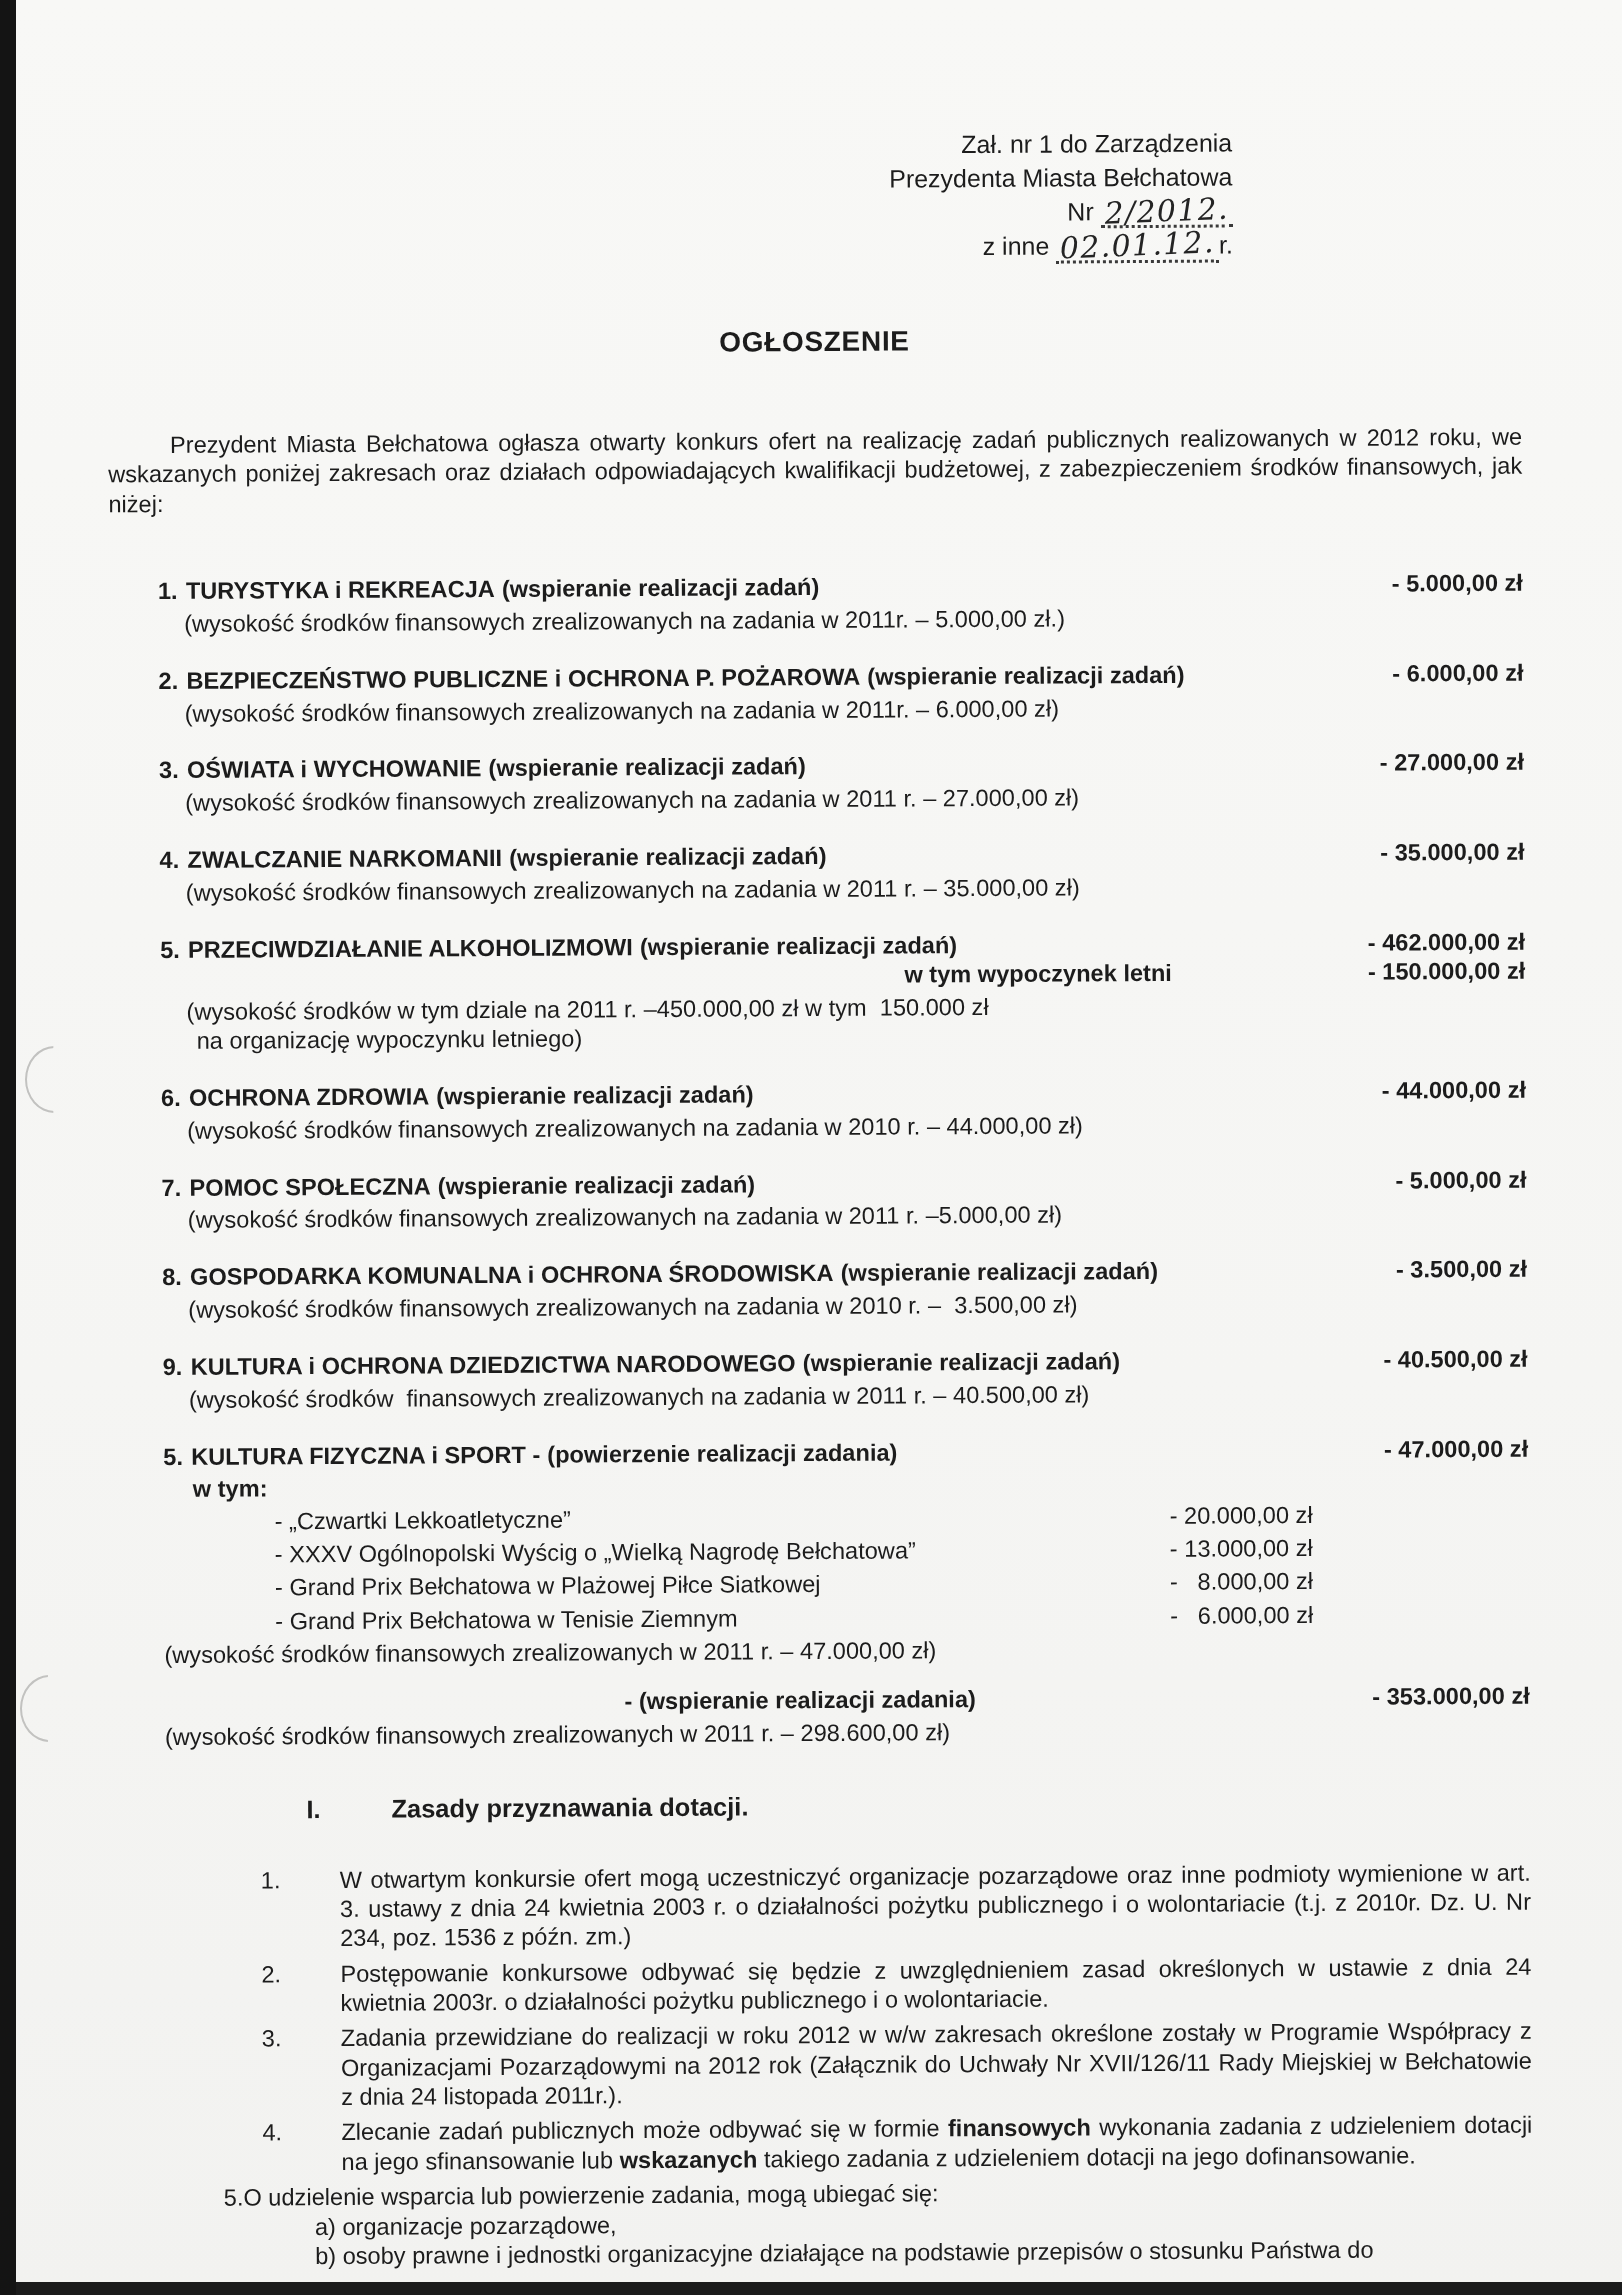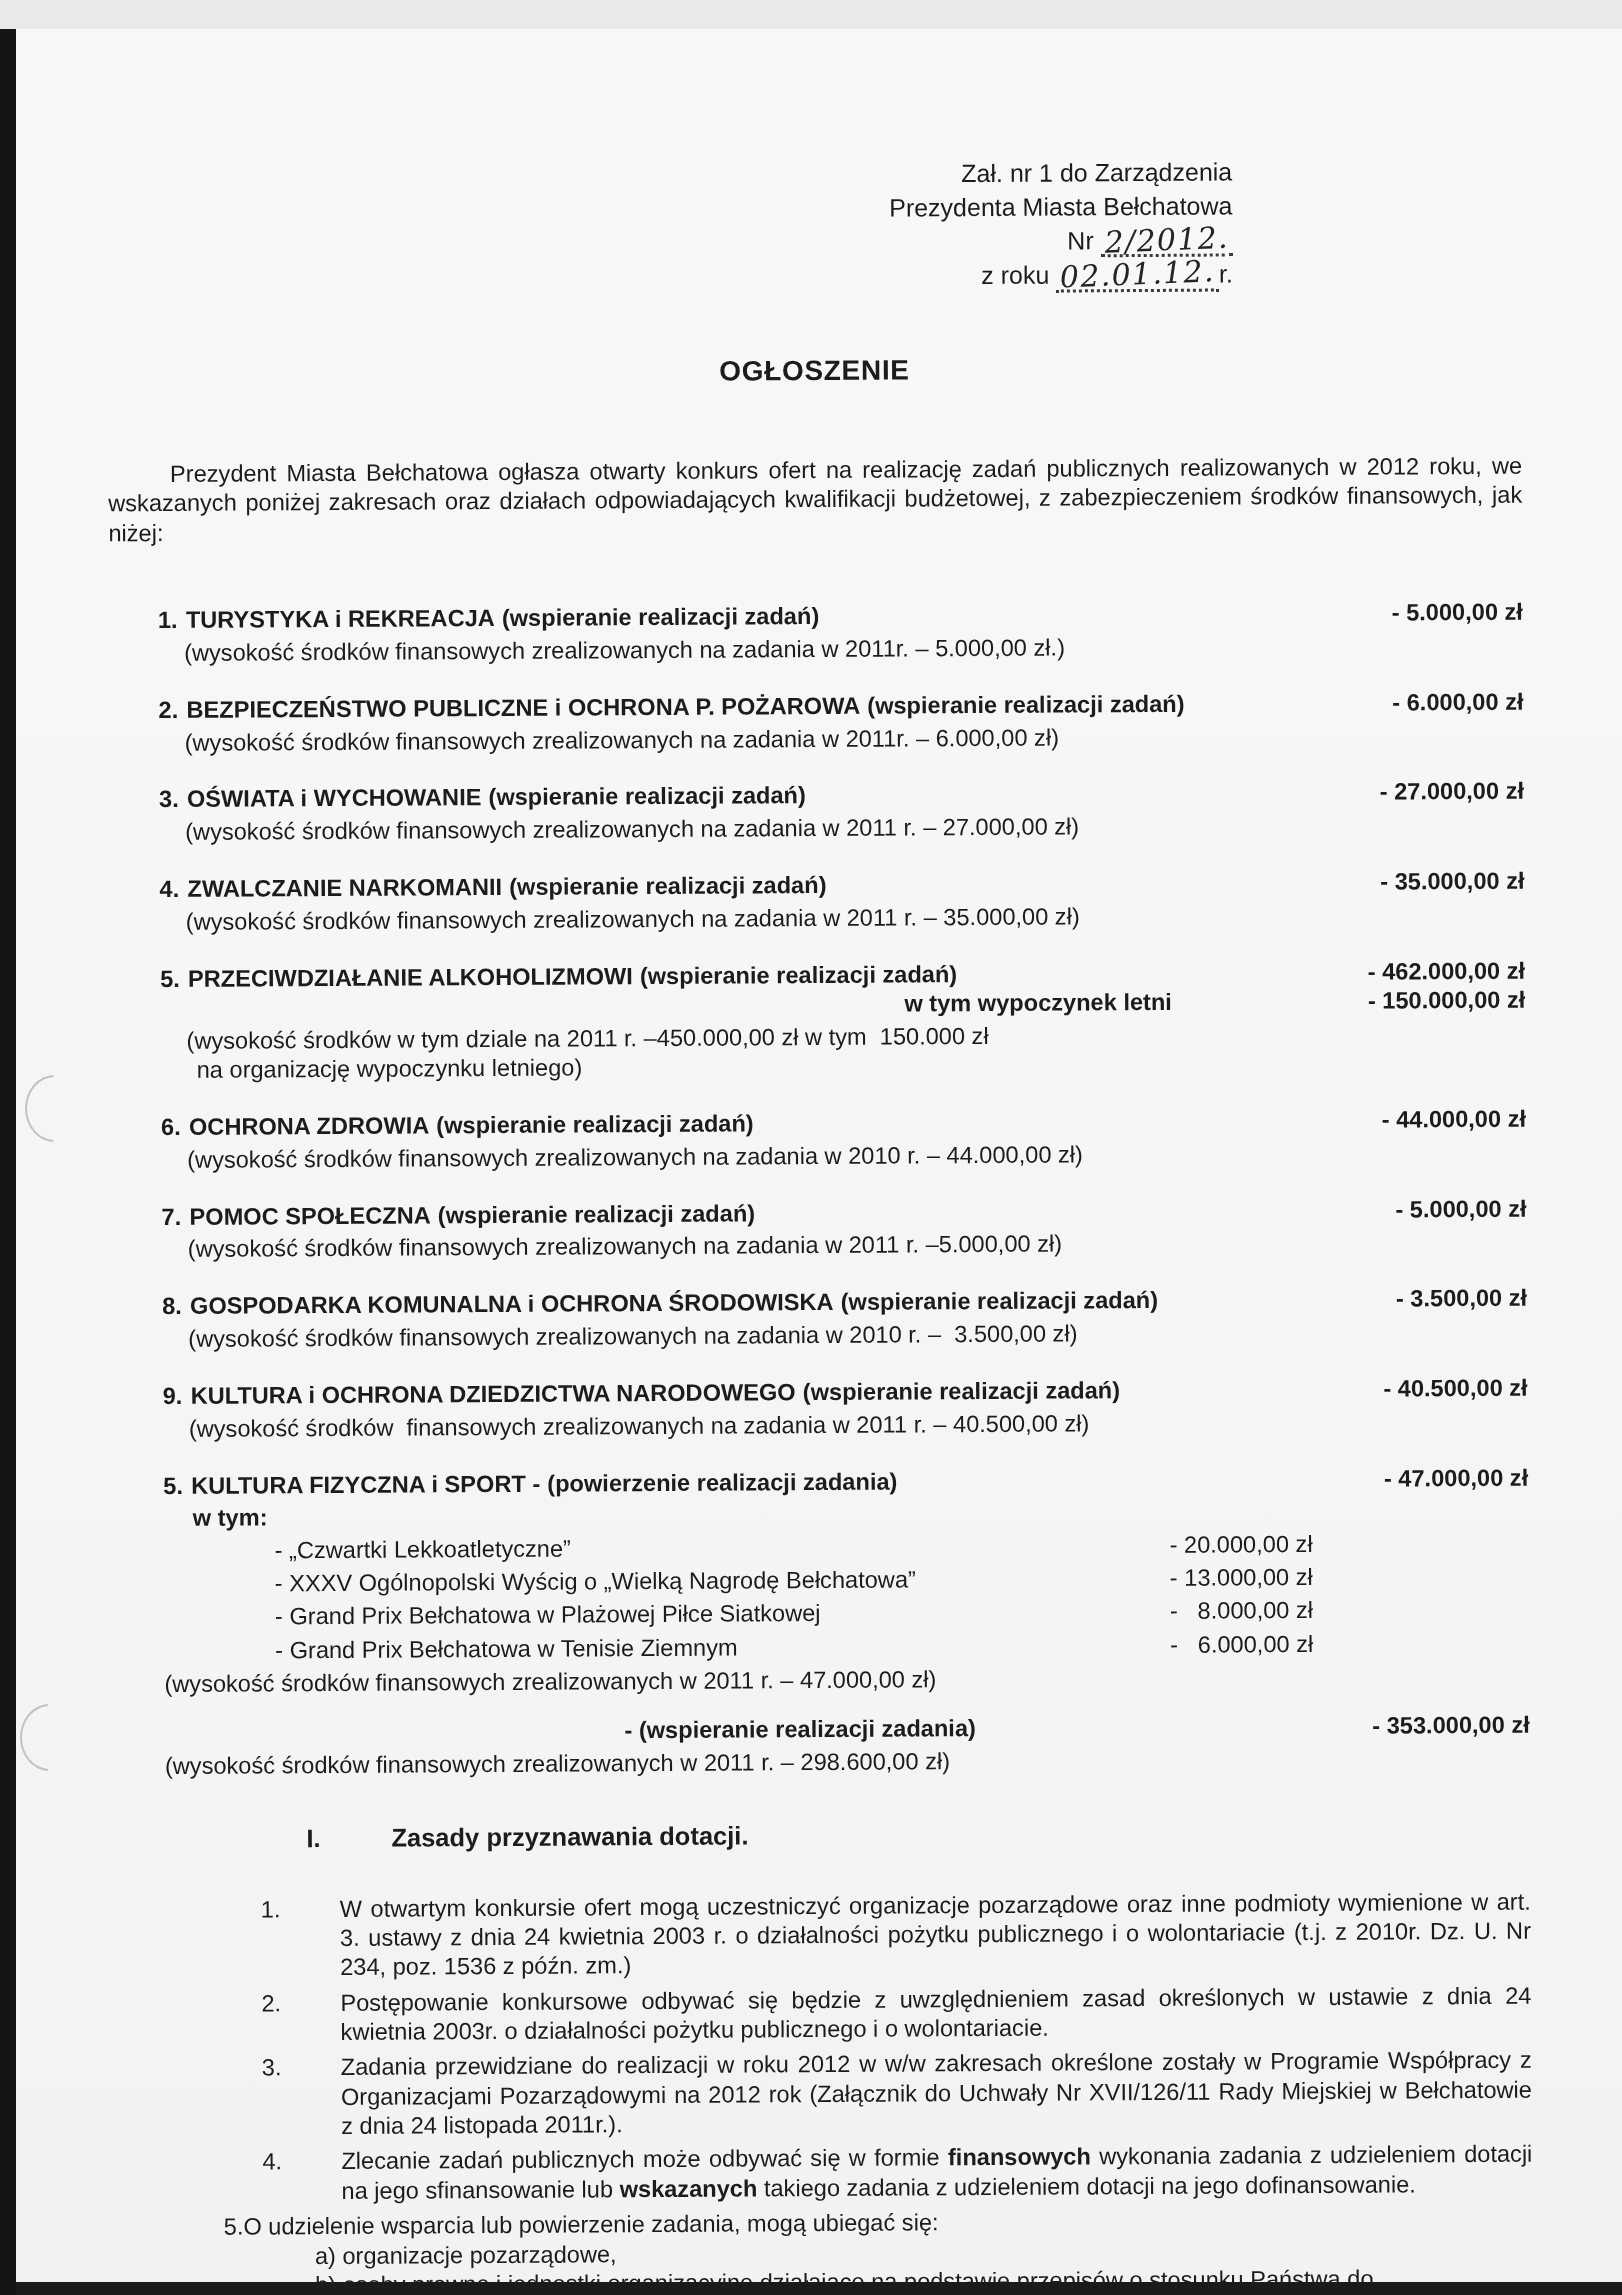--- a/index.html
+++ b/index.html
@@ -7,21 +7,20 @@
     width:1623px;height:2295px;
     background:#e9e9e7;
     font-family:"Liberation Sans", sans-serif;
     color:#1c1c1c;
     overflow:hidden;
     position:relative;
   }
   .page{
     position:absolute;inset:0;
     background:linear-gradient(180deg,#f8f8f6 0%,#f5f5f3 60%,#f2f2f0 100%);
-    margin-top:29px;
   }
   
   .scan-edge-left{position:absolute;left:0;top:0;width:15.7px;height:100%;background:#141414;}
   .scan-edge-bottom{position:absolute;left:15.7px;right:0;bottom:0;height:13px;background:#1b1b1b;}
   .punch{position:absolute;width:55px;height:63px;border:2.6px solid #c2c2c0;border-radius:50%;
          clip-path:inset(0 52% 0 0);background:transparent;}
   .punch-top{left:25px;top:1046px;}
   .punch-bottom{left:19.6px;top:1675px;}
 
   .content{
@@ -95,21 +94,21 @@
   <div class="content">
 
     <div class="hdr">
       <div>Zał. nr 1 do Zarządzenia</div>
       <div>Prezydenta Miasta Bełchatowa</div>
       <div>
         <span>Nr</span>
         <span class="hand-slot"><span class="hand">2/2012.</span></span>
       </div>
       <div>
-        <span>z roku</span>
+        <span>z inne</span>
         <span class="hand-slot"><span class="hand">02.01.12.</span></span><span>r.</span>
       </div>
     </div>
 
     <h1 class="doc-title">OGŁOSZENIE</h1>
 
     <p class="intro">Prezydent Miasta Bełchatowa ogłasza otwarty konkurs ofert na realizację zadań publicznych realizowanych w 2012 roku, we wskazanych poniżej zakresach oraz działach odpowiadających kwalifikacji budżetowej, z zabezpieczeniem środków finansowych, jak niżej:</p>
 
     <div class="items">
 

